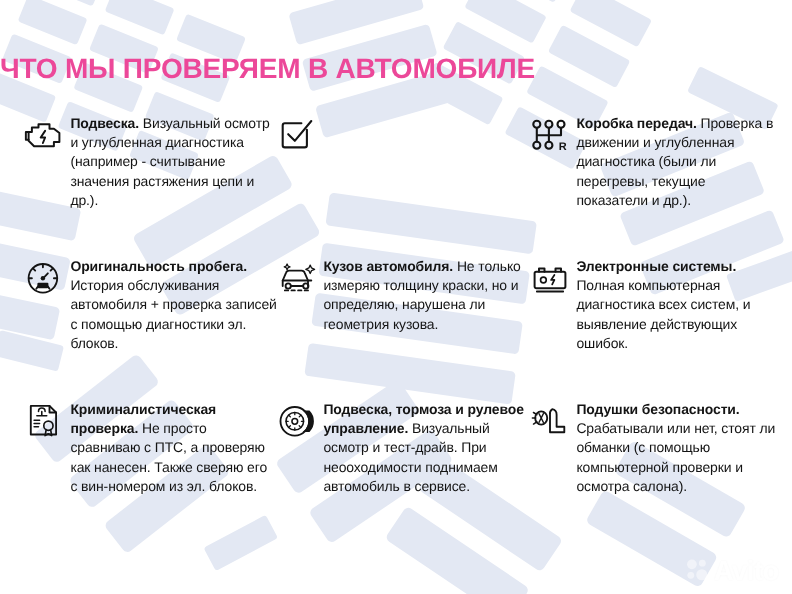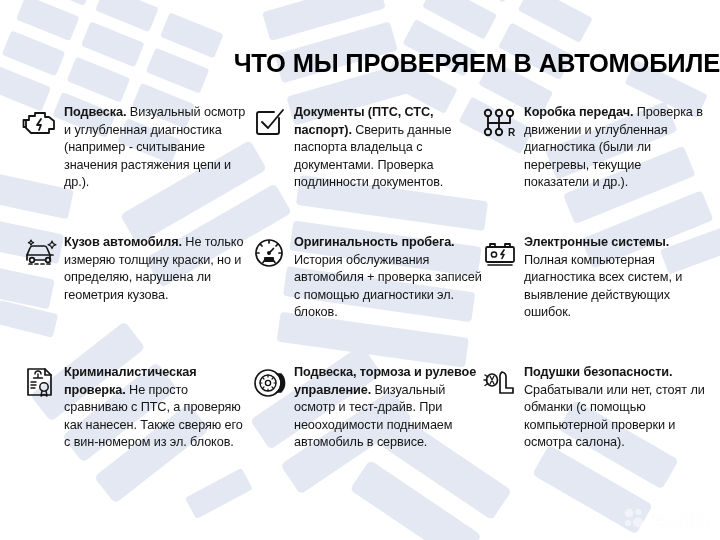--- a/index.html
+++ b/index.html
@@ -29,25 +29,25 @@
     position: absolute;
     inset: 0;
     z-index: 2;
   }
 
   #page-title {
     position: absolute;
     top: 49px;
     left: 0;
     width: 720px;
-    text-align: right;
+    text-align: left;
     font-size: 25.5px;
     font-weight: bold;
     letter-spacing: -0.2px;
-    color: #000000;
+    color: #ec4899;
     white-space: nowrap;
   }
 
   .grid {
     position: absolute;
     top: 104px;
     left: 22px;
     width: 684px;
     display: grid;
     grid-template-columns: 230px 230px 224px;
@@ -213,72 +213,69 @@
       </div>
     </div>
 
     <div class="item">
       <span class="icon">
         <svg viewBox="0 0 36 34" xmlns="http://www.w3.org/2000/svg" fill="none" stroke="#141414" stroke-width="1.9" stroke-linejoin="round" stroke-linecap="round">
           <path d="M27 12 V26 a2 2 0 0 1 -2 2 H7 a2 2 0 0 1 -2 -2 V8 a2 2 0 0 1 2 -2 H22"></path>
           <path d="M10 16 l6 6 L31 4"></path>
         </svg>
       </span>
-      <div class="text">
-        <span class="lead">Документы (ПТС, СТС, паспорт).</span><span class="rest"> Сверить данные паспорта владельца с документами. Проверка подлинности документов.</span>
-      </div>
     </div>
 
     <div class="item">
       <span class="icon">
         <svg viewBox="0 0 36 34" xmlns="http://www.w3.org/2000/svg" fill="none" stroke="#141414" stroke-width="1.9" stroke-linecap="round">
           <circle cx="6" cy="7" r="3.2"></circle>
           <circle cx="17" cy="7" r="3.2"></circle>
           <circle cx="28" cy="7" r="3.2"></circle>
           <circle cx="6" cy="26" r="3.2"></circle>
           <circle cx="17" cy="26" r="3.2"></circle>
           <path d="M6 10.5 V22.5 M17 10.5 V22.5 M28 10.5 V17 M6 17 H28"></path>
           <text x="26" y="30" font-family="Liberation Sans, sans-serif" font-size="10" font-weight="bold" fill="#141414" stroke="none">R</text>
         </svg>
       </span>
       <div class="text">
         <span class="lead">Коробка передач.</span><span class="rest"> Проверка в движении и углубленная диагностика (были ли перегревы, текущие показатели и др.).</span>
+      </div>
+    </div>
+
+    <div class="item">
+      <span class="icon">
+        <svg viewBox="0 0 36 34" xmlns="http://www.w3.org/2000/svg" fill="none" stroke="#141414" stroke-width="1.7" stroke-linecap="round">
+          <circle cx="17" cy="17" r="13"></circle>
+          <path d="M17 4.5 V7 M25.8 8.2 L24 10 M29.5 17 H27 M8.2 8.2 L10 10 M4.5 17 H7 M11 26.5 l1.6 -2.2 M23 26.5 l-1.6 -2.2"></path>
+          <path d="M21.5 12.5 L17.8 16.3"></path>
+          <circle cx="17" cy="17" r="2" fill="#141414" stroke="none"></circle>
+          <rect x="12" y="21" width="10" height="5" rx="1" fill="#141414" stroke="none"></rect>
+        </svg>
+      </span>
+      <div class="text">
+        <span class="lead">Оригинальность пробега.</span><span class="rest"> История обслуживания автомобиля + проверка записей с помощью диагностики эл. блоков.</span>
       </div>
     </div>
 
     <div class="item">
       <span class="icon">
         <svg viewBox="0 0 36 34" xmlns="http://www.w3.org/2000/svg" fill="none" stroke="#141414" stroke-width="1.7" stroke-linejoin="round" stroke-linecap="round">
           <path d="M5 24 V19 l3 -7 a3 3 0 0 1 3 -2 h11 a3 3 0 0 1 3 2 l3 7 v5"></path>
           <path d="M5 19 H31"></path>
           <circle cx="10" cy="24" r="2.4"></circle>
           <circle cx="26" cy="24" r="2.4"></circle>
           <path d="M12.5 24 H23.5"></path>
           <path d="M7 28 H29" stroke-dasharray="3 3"></path>
           <path d="M30 5 l1.2 2.6 L34 8.8 l-2.8 1.2 L30 12.6 l-1.2-2.6 L26 8.8 l2.8-1.2 Z" stroke-width="1.2"></path>
           <path d="M9 4 l0.8 1.8 L11.6 6.6 l-1.8 0.8 L9 9.2 l-0.8-1.8 L6.4 6.6 l1.8-0.8 Z" stroke-width="1.2"></path>
         </svg>
       </span>
       <div class="text">
         <span class="lead">Кузов автомобиля.</span><span class="rest"> Не только измеряю толщину краски, но и определяю, нарушена ли геометрия кузова.</span>
-      </div>
-    </div>
-
-    <div class="item">
-      <span class="icon">
-        <svg viewBox="0 0 36 34" xmlns="http://www.w3.org/2000/svg" fill="none" stroke="#141414" stroke-width="1.7" stroke-linecap="round">
-          <circle cx="17" cy="17" r="13"></circle>
-          <path d="M17 4.5 V7 M25.8 8.2 L24 10 M29.5 17 H27 M8.2 8.2 L10 10 M4.5 17 H7 M11 26.5 l1.6 -2.2 M23 26.5 l-1.6 -2.2"></path>
-          <path d="M21.5 12.5 L17.8 16.3"></path>
-          <circle cx="17" cy="17" r="2" fill="#141414" stroke="none"></circle>
-          <rect x="12" y="21" width="10" height="5" rx="1" fill="#141414" stroke="none"></rect>
-        </svg>
-      </span>
-      <div class="text">
-        <span class="lead">Оригинальность пробега.</span><span class="rest"> История обслуживания автомобиля + проверка записей с помощью диагностики эл. блоков.</span>
       </div>
     </div>
 
     <div class="item">
       <span class="icon">
         <svg viewBox="0 0 36 34" xmlns="http://www.w3.org/2000/svg" fill="none" stroke="#141414" stroke-width="1.8" stroke-linejoin="round" stroke-linecap="round">
           <rect x="4" y="11" width="28" height="15" rx="1.5"></rect>
           <path d="M8 11 V8 H13 V11 M23 11 V8 H28 V11"></path>
           <circle cx="12" cy="18.5" r="2.6" stroke-width="1.5"></circle>
           <path d="M22 14 l-3 4.5 h3 l-2 4" stroke-width="1.6"></path>

